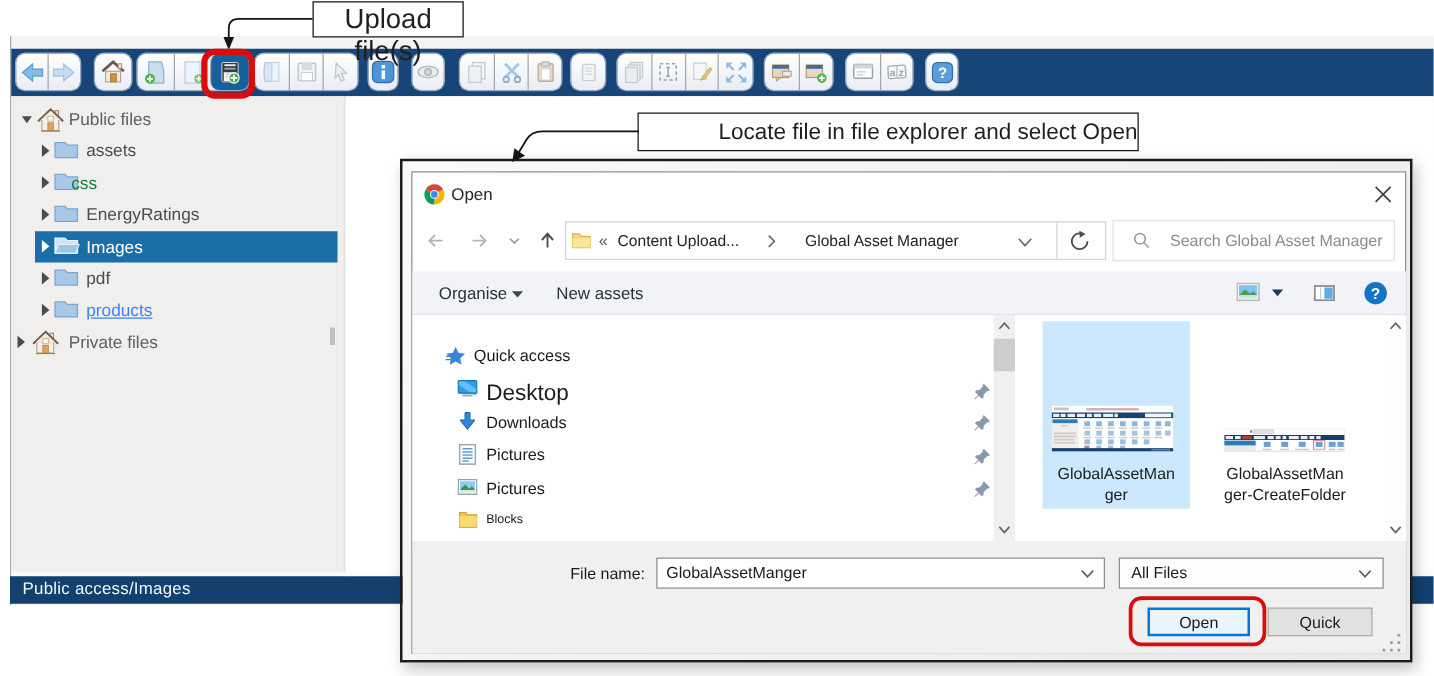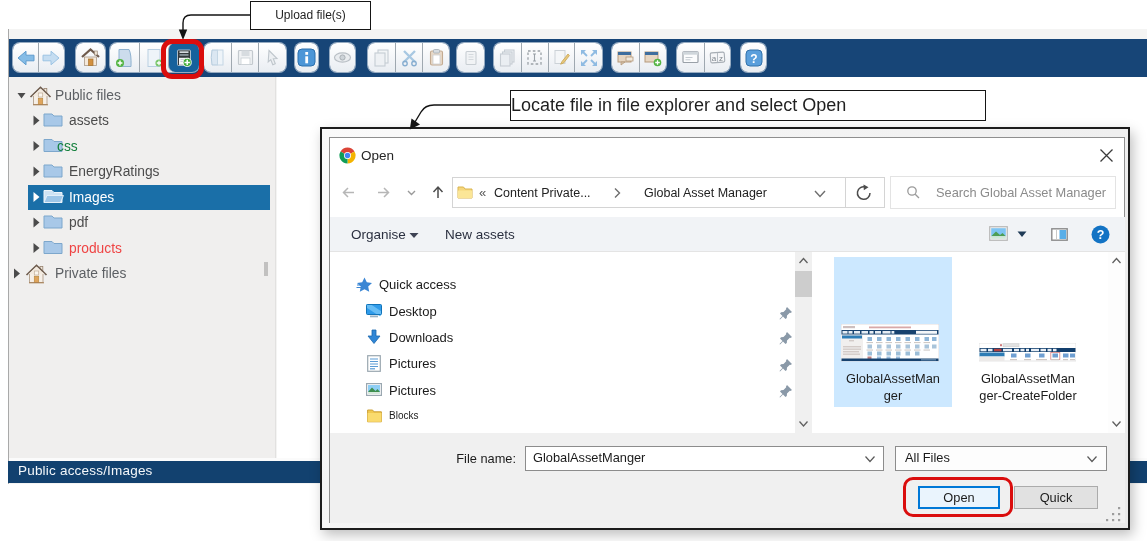--- a/index.html
+++ b/index.html
@@ -69,21 +69,21 @@
   </g>
 
   <rect x="264" y="262" width="4" height="14" fill="#c2c1c0"></rect>
 </svg>
 <div class="abs" style="left:55px;top:88px;font-size:13.8px;color:#5d6064;">Public files</div>
 <div class="abs" style="left:69px;top:113px;font-size:13.8px;color:#4c4c4c;">assets</div>
 <div class="abs" style="left:57px;top:139px;font-size:13.8px;color:#15803d;">css</div>
 <div class="abs" style="left:69px;top:164px;font-size:13.8px;color:#4c4c4c;">EnergyRatings</div>
 <div class="abs" style="left:69px;top:190px;font-size:13.8px;color:#ffffff;">Images</div>
 <div class="abs" style="left:69px;top:215px;font-size:13.8px;color:#4c4c4c;">pdf</div>
-<div class="abs" style="left:69px;top:241px;font-size:13.8px;color:#ef4444;">products</div>
+<div class="abs" style="left:69px;top:241px;font-size:13.8px;color:#3b82f6;text-decoration:underline;">products</div>
 <div class="abs" style="left:55px;top:266px;font-size:13.8px;color:#5d6064;">Private files</div>
 
 <style>
   .tg { position:absolute; top:43px; height:29px; background:linear-gradient(#ffffff,#e9edf2); border-radius:7px; box-shadow:0 0 0 1px rgba(255,255,255,0.55); display:flex; }
   .tb { height:29px; display:flex; align-items:center; justify-content:center; }
   .tb + .tb { border-left:1px solid #9fa8b0; }
   .tsel { background:#16619c; border-radius:7px; }
 </style>
 <div class="tg" style="left:13px;width:51px;">
   <div class="tb" style="width:25px;">
@@ -298,21 +298,21 @@
   <path d="M68,8 L71.5,11.5 L75,8" fill="none" stroke="#9a9a9a" stroke-width="1.4"></path>
   <path d="M98,15 L98,4.5 M93.5,9 L98,4 L102.5,9" fill="none" stroke="#4c4c4c" stroke-width="1.5"></path>
 </svg>
 <div class="abs" style="left:452px;top:177px;width:433px;height:31px;background:#fff;border:1px solid #d4d4d4;"></div>
 <div class="abs" style="left:845px;top:177px;width:1px;height:31px;background:#d4d4d4;"></div>
 <svg class="abs" style="left:457px;top:184px;" width="16" height="16" viewBox="0 0 16 16">
     <path d="M1,3 l5.5,0 1.5,2 7,0 0,9 -14,0 Z" fill="#f6d77c" stroke="#d9b44e" stroke-width="1"></path>
     <path d="M1,6.5 l14,0 0,7.5 -14,0 Z" fill="#fbe697"></path>
   </svg>
 <div class="abs" style="left:479px;top:185px;font-size:13px;color:#555;">«</div>
-<div class="abs" style="left:494px;top:186px;font-size:12.5px;color:#222;">Content Private...</div>
+<div class="abs" style="left:494px;top:186px;font-size:12.5px;color:#222;">Content Upload...</div>
 <svg class="abs" style="left:612px;top:187px;" width="10" height="12" viewBox="0 0 10 12">
     <path d="M3,1.5 L7.5,6 L3,10.5" fill="none" stroke="#6e6e6e" stroke-width="1.4"></path>
   </svg>
 <div class="abs" style="left:644px;top:186px;font-size:12.5px;color:#222;">Global Asset Manager</div>
 <svg class="abs" style="left:813px;top:189px;" width="14" height="10" viewBox="0 0 14 10">
     <path d="M2,2 L7,7.5 L12,2" fill="none" stroke="#6e6e6e" stroke-width="1.4"></path>
   </svg>
 <svg class="abs" style="left:855px;top:184px;" width="18" height="18" viewBox="0 0 18 18">
     <path d="M15,9 A6.3 6.3 0 1 1 10.5,3" fill="none" stroke="#4c4c4c" stroke-width="1.5"></path>
     <path d="M8.5,0.5 L13.5,3.2 L8.8,6.2 Z" fill="#4c4c4c"></path>
@@ -356,21 +356,21 @@
   <path d="M8.5,0.5 L10.8,5.2 L16,5.9 L12.2,9.5 L13.2,14.7 L8.5,12.2 L3.8,14.7 L4.8,9.5 L1,5.9 L6.2,5.2 Z" fill="#3a86d4"></path>
   <path d="M1,8 L6,8 M0.5,10.5 L5,10.5" stroke="#3a86d4" stroke-width="1.2"></path>
 </svg>
 <div class="abs" style="left:379px;top:277px;font-size:13px;color:#1b1b1b;text-align:right;">Quick access</div>
 <svg class="abs" style="left:366px;top:304px;" width="16" height="14" viewBox="0 0 16 14">
     <rect x="0.5" y="0.5" width="15" height="10" rx="1" fill="#2f9bea"></rect>
     <path d="M0.5,0.5 L15.5,10.5" stroke="#67bdf5" stroke-width="5" clip-path="inset(0)"></path>
     <rect x="0.5" y="0.5" width="15" height="10" rx="1" fill="none" stroke="#1173b8" stroke-width="1"></rect>
     <rect x="4" y="11.5" width="8" height="1.8" fill="#9ab2c4"></rect>
   </svg>
-<div class="abs" style="left:389px;top:304px;font-size:13px;color:#1b1b1b;">Desktop</div>
+<div class="abs" style="left:389px;top:304px;font-size:18px;color:#1b1b1b;">Desktop</div>
 <svg class="abs" style="left:366px;top:329px;" width="16" height="16" viewBox="0 0 16 16">
     <path d="M6,1 L10,1 L10,7 L14,7 L8,14.5 L2,7 L6,7 Z" fill="#2f86d6" stroke="#1b67ad" stroke-width="0.8"></path>
   </svg>
 <div class="abs" style="left:389px;top:330px;font-size:13px;color:#1b1b1b;">Downloads</div>
 <svg class="abs" style="left:367px;top:355px;" width="14" height="17" viewBox="0 0 14 17">
     <rect x="0.7" y="0.7" width="12.6" height="15.6" fill="#fff" stroke="#9aa7b0" stroke-width="1.2"></rect>
     <path d="M3,4 h8 M3,6.5 h8 M3,9 h8 M3,11.5 h8" stroke="#5b9bd5" stroke-width="1.2"></path>
     <path d="M3,13.8 h5" stroke="#5b9bd5" stroke-width="1.2"></path>
   </svg>
 <div class="abs" style="left:389px;top:356px;font-size:13px;color:#1b1b1b;">Pictures</div>
@@ -561,22 +561,22 @@
     <g fill="#9d9d9d">
       <rect x="14" y="0" width="2.2" height="2.2"></rect>
       <rect x="14" y="6" width="2.2" height="2.2"></rect>
       <rect x="8" y="6" width="2.2" height="2.2"></rect>
       <rect x="14" y="12" width="2.2" height="2.2"></rect>
       <rect x="8" y="12" width="2.2" height="2.2"></rect>
       <rect x="2" y="12" width="2.2" height="2.2"></rect>
     </g>
   </svg>
 
-<div class="abs" style="left:250px;top:1px;width:121px;height:28.5px;background:#fff;border:1.5px solid #151515;text-align:center;line-height:26px;font-size:12px;color:#1f1f1f;">Upload file(s)</div>
-<div class="abs" style="left:510px;top:90px;width:476px;height:30.5px;background:#fff;border:1.5px solid #151515;text-align:left;line-height:28px;font-size:18px;color:#1f1f1f;">Locate file in file explorer and select Open</div>
+<div class="abs" style="left:250px;top:1px;width:121px;height:28.5px;background:#fff;border:1.5px solid #151515;text-align:center;line-height:26px;font-size:22px;color:#1f1f1f;">Upload file(s)</div>
+<div class="abs" style="left:510px;top:90px;width:401px;height:30.5px;background:#fff;border:1.5px solid #151515;text-align:right;line-height:28px;font-size:18px;color:#1f1f1f;">Locate file in file explorer and select Open</div>
 
 <svg class="abs" style="left:170px;top:8px;" width="90" height="34" viewBox="0 0 90 34">
   <path d="M80,7 L21,7 Q13,7 13,15 L13,23" fill="none" stroke="#131313" stroke-width="1.4"></path>
   <path d="M13,32 L8.8,21.5 L17.2,21.5 Z" fill="#131313"></path>
 </svg>
 
 <svg class="abs" style="left:400px;top:99px;" width="115" height="34" viewBox="0 0 115 34">
   <path d="M111,6 L34,6 Q25,6 21,13 L15,23" fill="none" stroke="#131313" stroke-width="1.4"></path>
   <path d="M9.8,30.5 L11.5,19.5 L20,25.5 Z" fill="#131313"></path>
 </svg>

